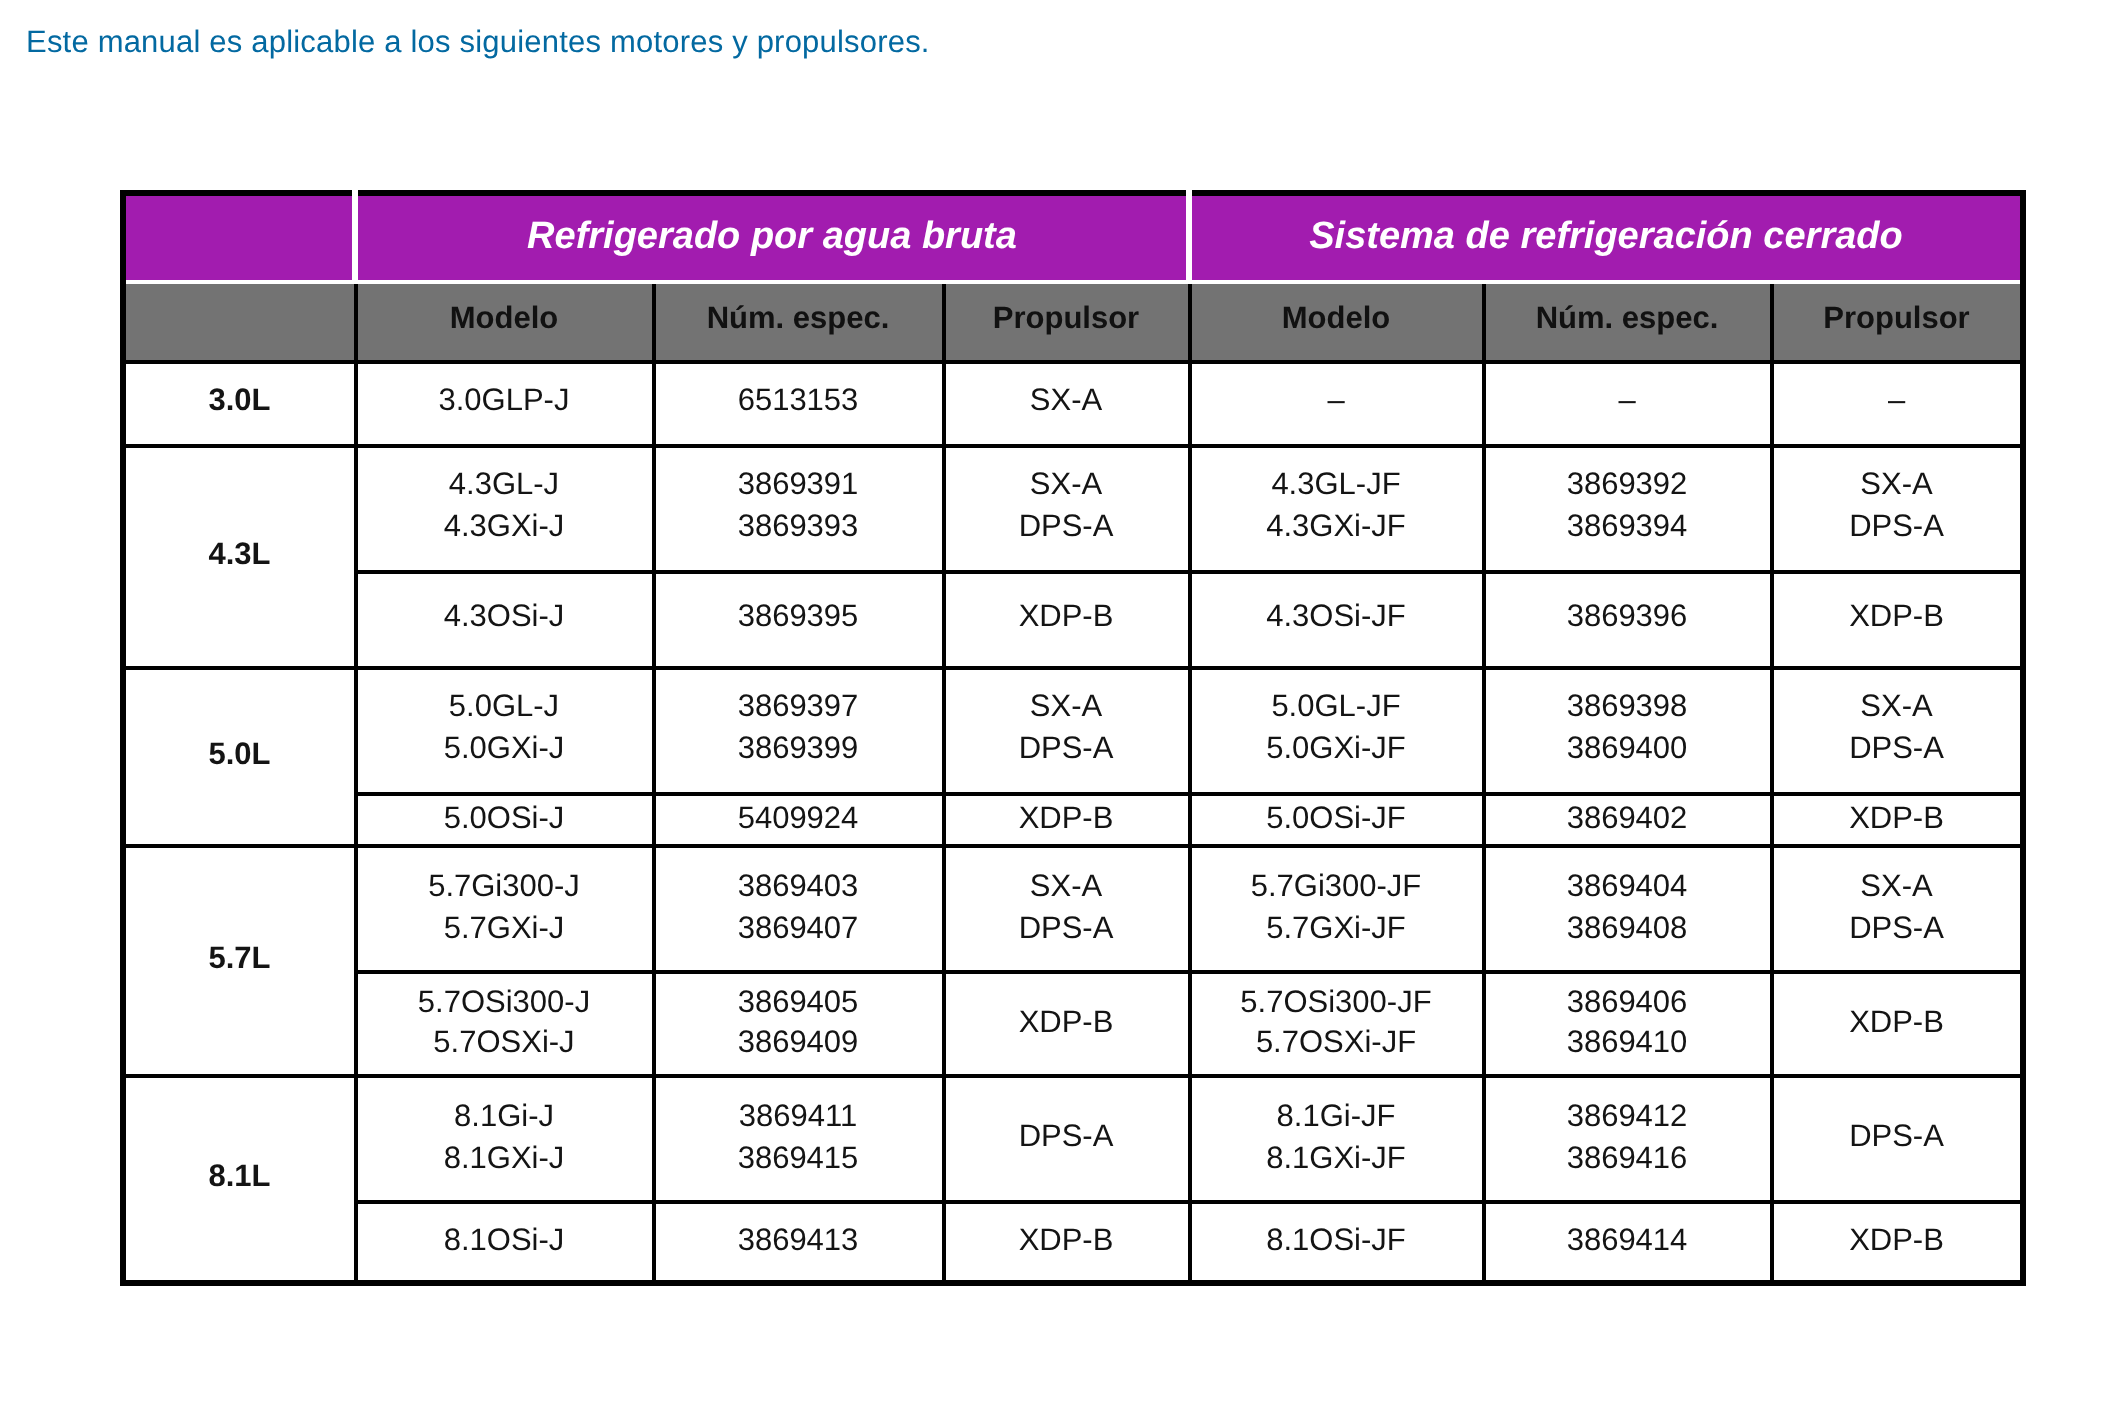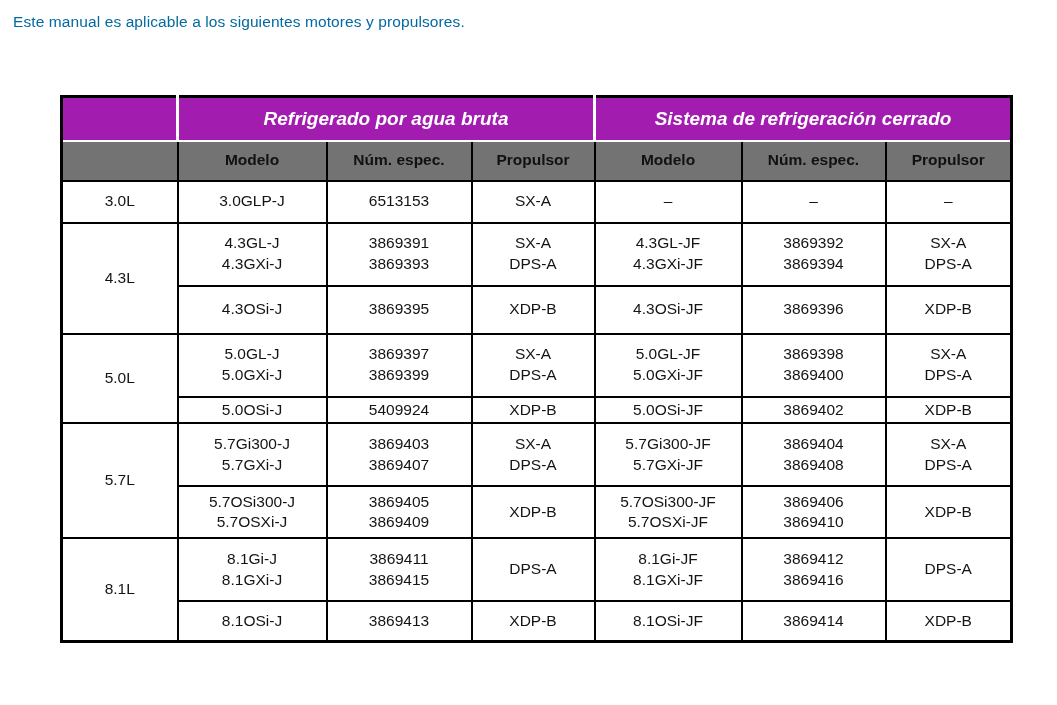--- a/index.html
+++ b/index.html
@@ -53,21 +53,21 @@
   tr.group-row td.corner { border-right: 3px solid #ffffff; }
   tr.group-row td.group-raw { border-right: 3px solid #ffffff; }
   
   tr.subhead-row td {
     background: #737373;
     font-weight: bold;
     font-size: 15.5px;
     color: #111111;
   }
   td.engine {
-    font-weight: normal;
+    font-weight: bold;
     font-size: 16.5px;
     background: #ffffff;
   }
 </style>
 </head>
 <body>
 
 <p class="intro">Este manual es aplicable a los siguientes motores y propulsores.</p>
 
 <table class="spec-table">

